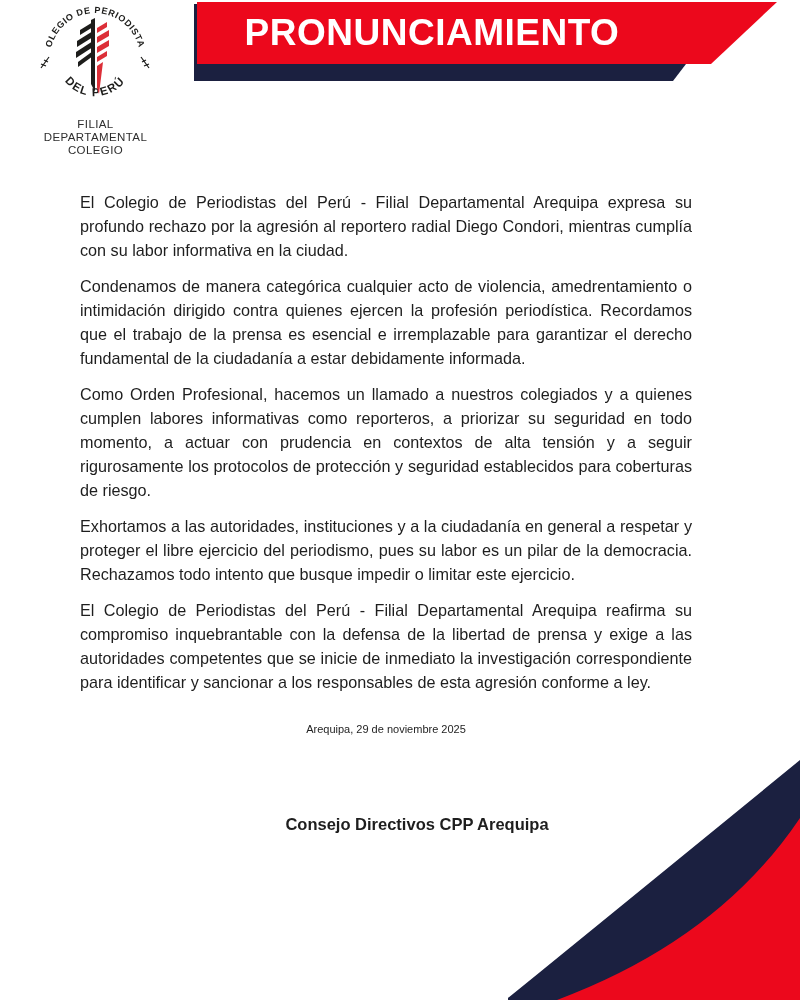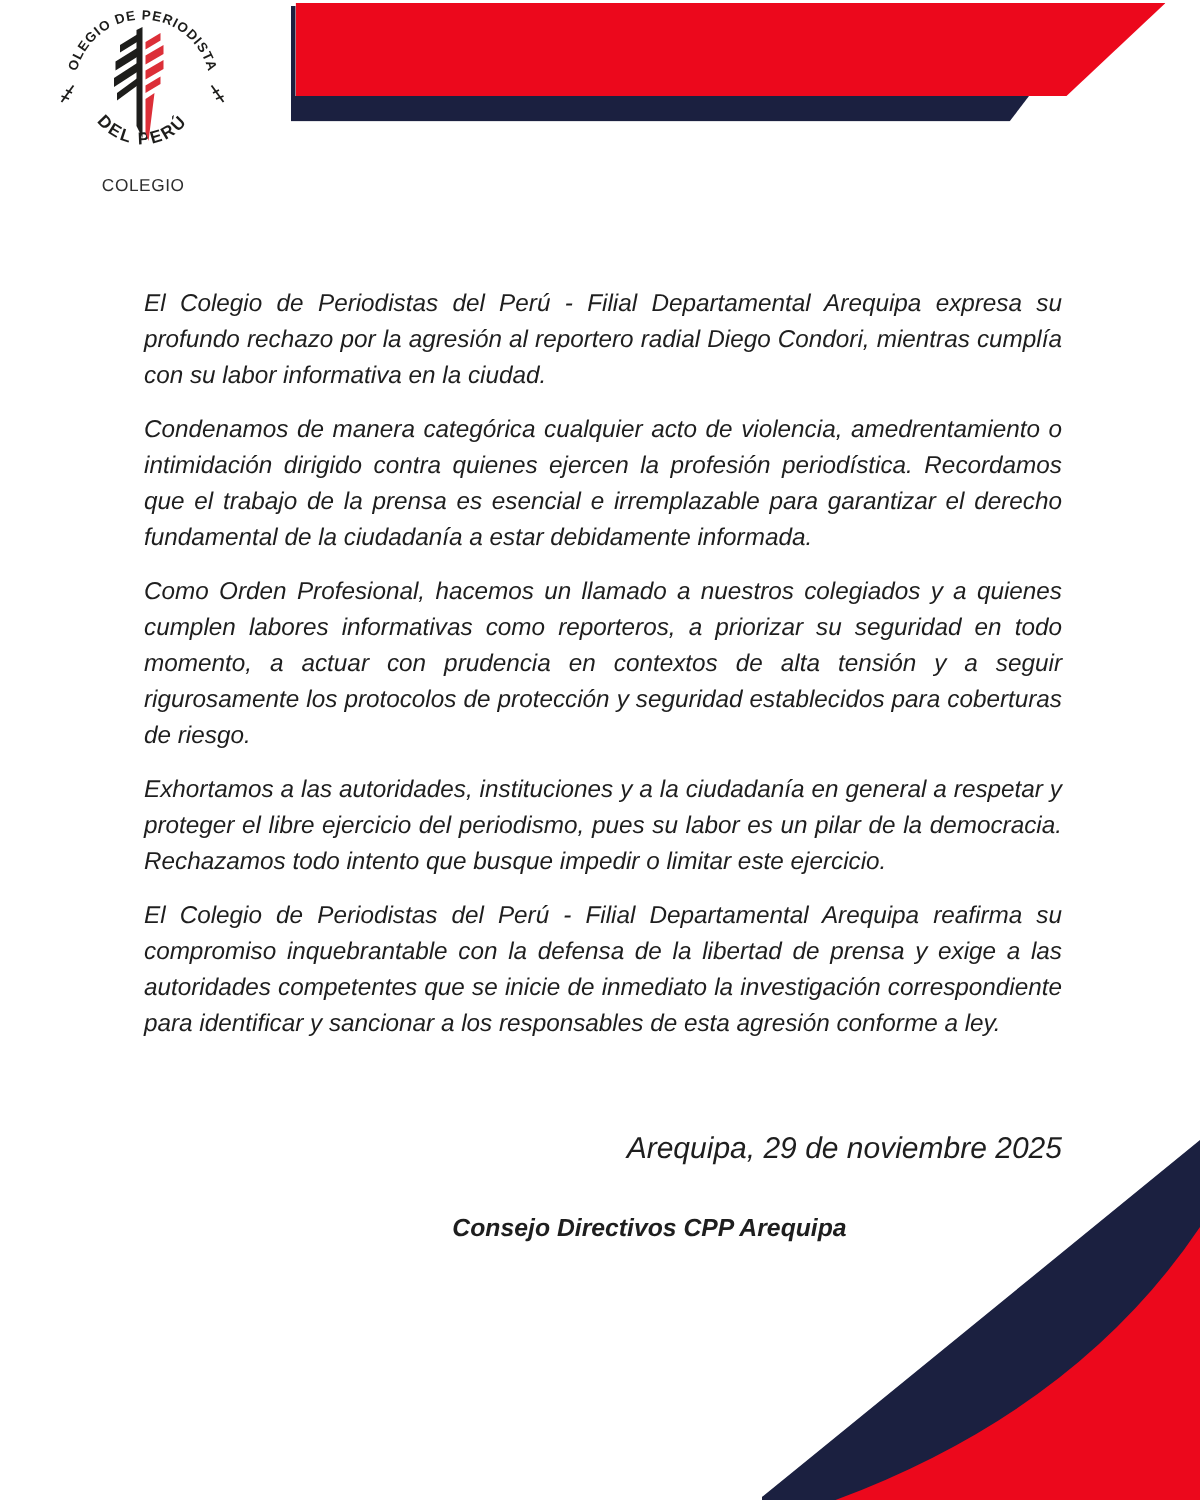--- a/index.html
+++ b/index.html
@@ -48,50 +48,51 @@
   }
   .logo-sub {
     width: 135px; text-align: center;
     font-size: 11.5px; letter-spacing: 0.4px;
     color: var(--subtitle-gray, #2E2E2E);
     line-height: 13px;
   }
 
   
   .content {
-    position: absolute; left: 96px; top: 190px; width: 612px; font-style: italic;
+    position: absolute; left: 80px; top: 190px; width: 612px;
   }
   .content p {
     margin: 0 0 12px 0;
     font-size: 16.2px; line-height: 24px;
     text-align: justify;
   }
   .date-line {
-    margin-top: 60px;
-    font-size: 20px; line-height: 24px;
-    text-align: right;
+    margin-top: 23px;
+    font-size: 11px; line-height: 24px;
+    text-align: center;
   }
   .signature-line {
-    margin-top: 32px;
+    margin-top: 74px;
     padding-left: 62px;
     font-size: 16.5px; font-weight: 700;
     text-align: center;
   }
 
   
   .corner-swoosh { position: absolute; right: 0; bottom: 0; display: block; }
 </style>
 </head>
 <body>
 
 <div class="page">
 
   <div class="banner-left-edge"></div>
   <div class="banner-red"></div>
   <div class="banner-navy-stripe"></div>
+  <div class="banner-title">PRONUNCIAMIENTO</div>
 
   <div class="logo">
     <svg width="135" height="112" viewBox="0 0 135 112">
       <defs>
         <path id="arcTop" d="M 23,42.6 A 45,45 0 0 1 111,42.6" fill="none"></path>
         <path id="arcBottom" d="M 36.6,74.9 A 38,38 0 0 0 97.4,74.9" fill="none"></path>
       </defs>
 
       <text class="logo-arc-text" style="font-size:9px; letter-spacing:0.7px;">
         <textPath href="#arcTop" startOffset="50%" text-anchor="middle">COLEGIO DE PERIODISTAS</textPath>
@@ -121,20 +122,21 @@
         </g>
         <g fill="#DC2F38">
           <path d="M69,22 L79,16 L79,21 L69,27 Z"></path>
           <path d="M69,31 L81,24 L81,30 L69,37 Z"></path>
           <path d="M69,41 L81,34 L81,40 L69,47 Z"></path>
           <path d="M69,51 L79,45 L79,50 L69,56 Z"></path>
           <path d="M69,60 L75,56 L71,88 L69,82 Z"></path>
         </g>
       </g>
     </svg>
+    <div class="logo-sub">FILIAL DEPARTAMENTAL</div>
     <div class="logo-sub">COLEGIO</div>
   </div>
 
   <div class="content">
     <p>El Colegio de Periodistas del Perú - Filial Departamental Arequipa expresa su profundo rechazo por la agresión al reportero radial Diego Condori, mientras cumplía con su labor informativa en la ciudad.</p>
     <p>Condenamos de manera categórica cualquier acto de violencia, amedrentamiento o intimidación dirigido contra quienes ejercen la profesión periodística. Recordamos que el trabajo de la prensa es esencial e irremplazable para garantizar el derecho fundamental de la ciudadanía a estar debidamente informada.</p>
     <p>Como Orden Profesional, hacemos un llamado a nuestros colegiados y a quienes cumplen labores informativas como reporteros, a priorizar su seguridad en todo momento, a actuar con prudencia en contextos de alta tensión y a seguir rigurosamente los protocolos de protección y seguridad establecidos para coberturas de riesgo.</p>
     <p>Exhortamos a las autoridades, instituciones y a la ciudadanía en general a respetar y proteger el libre ejercicio del periodismo, pues su labor es un pilar de la democracia. Rechazamos todo intento que busque impedir o limitar este ejercicio.</p>
     <p>El Colegio de Periodistas del Perú - Filial Departamental Arequipa reafirma su compromiso inquebrantable con la defensa de la libertad de prensa y exige a las autoridades competentes que se inicie de inmediato la investigación correspondiente para identificar y sancionar a los responsables de esta agresión conforme a ley.</p>
     <div class="date-line">Arequipa, 29 de noviembre 2025</div>

